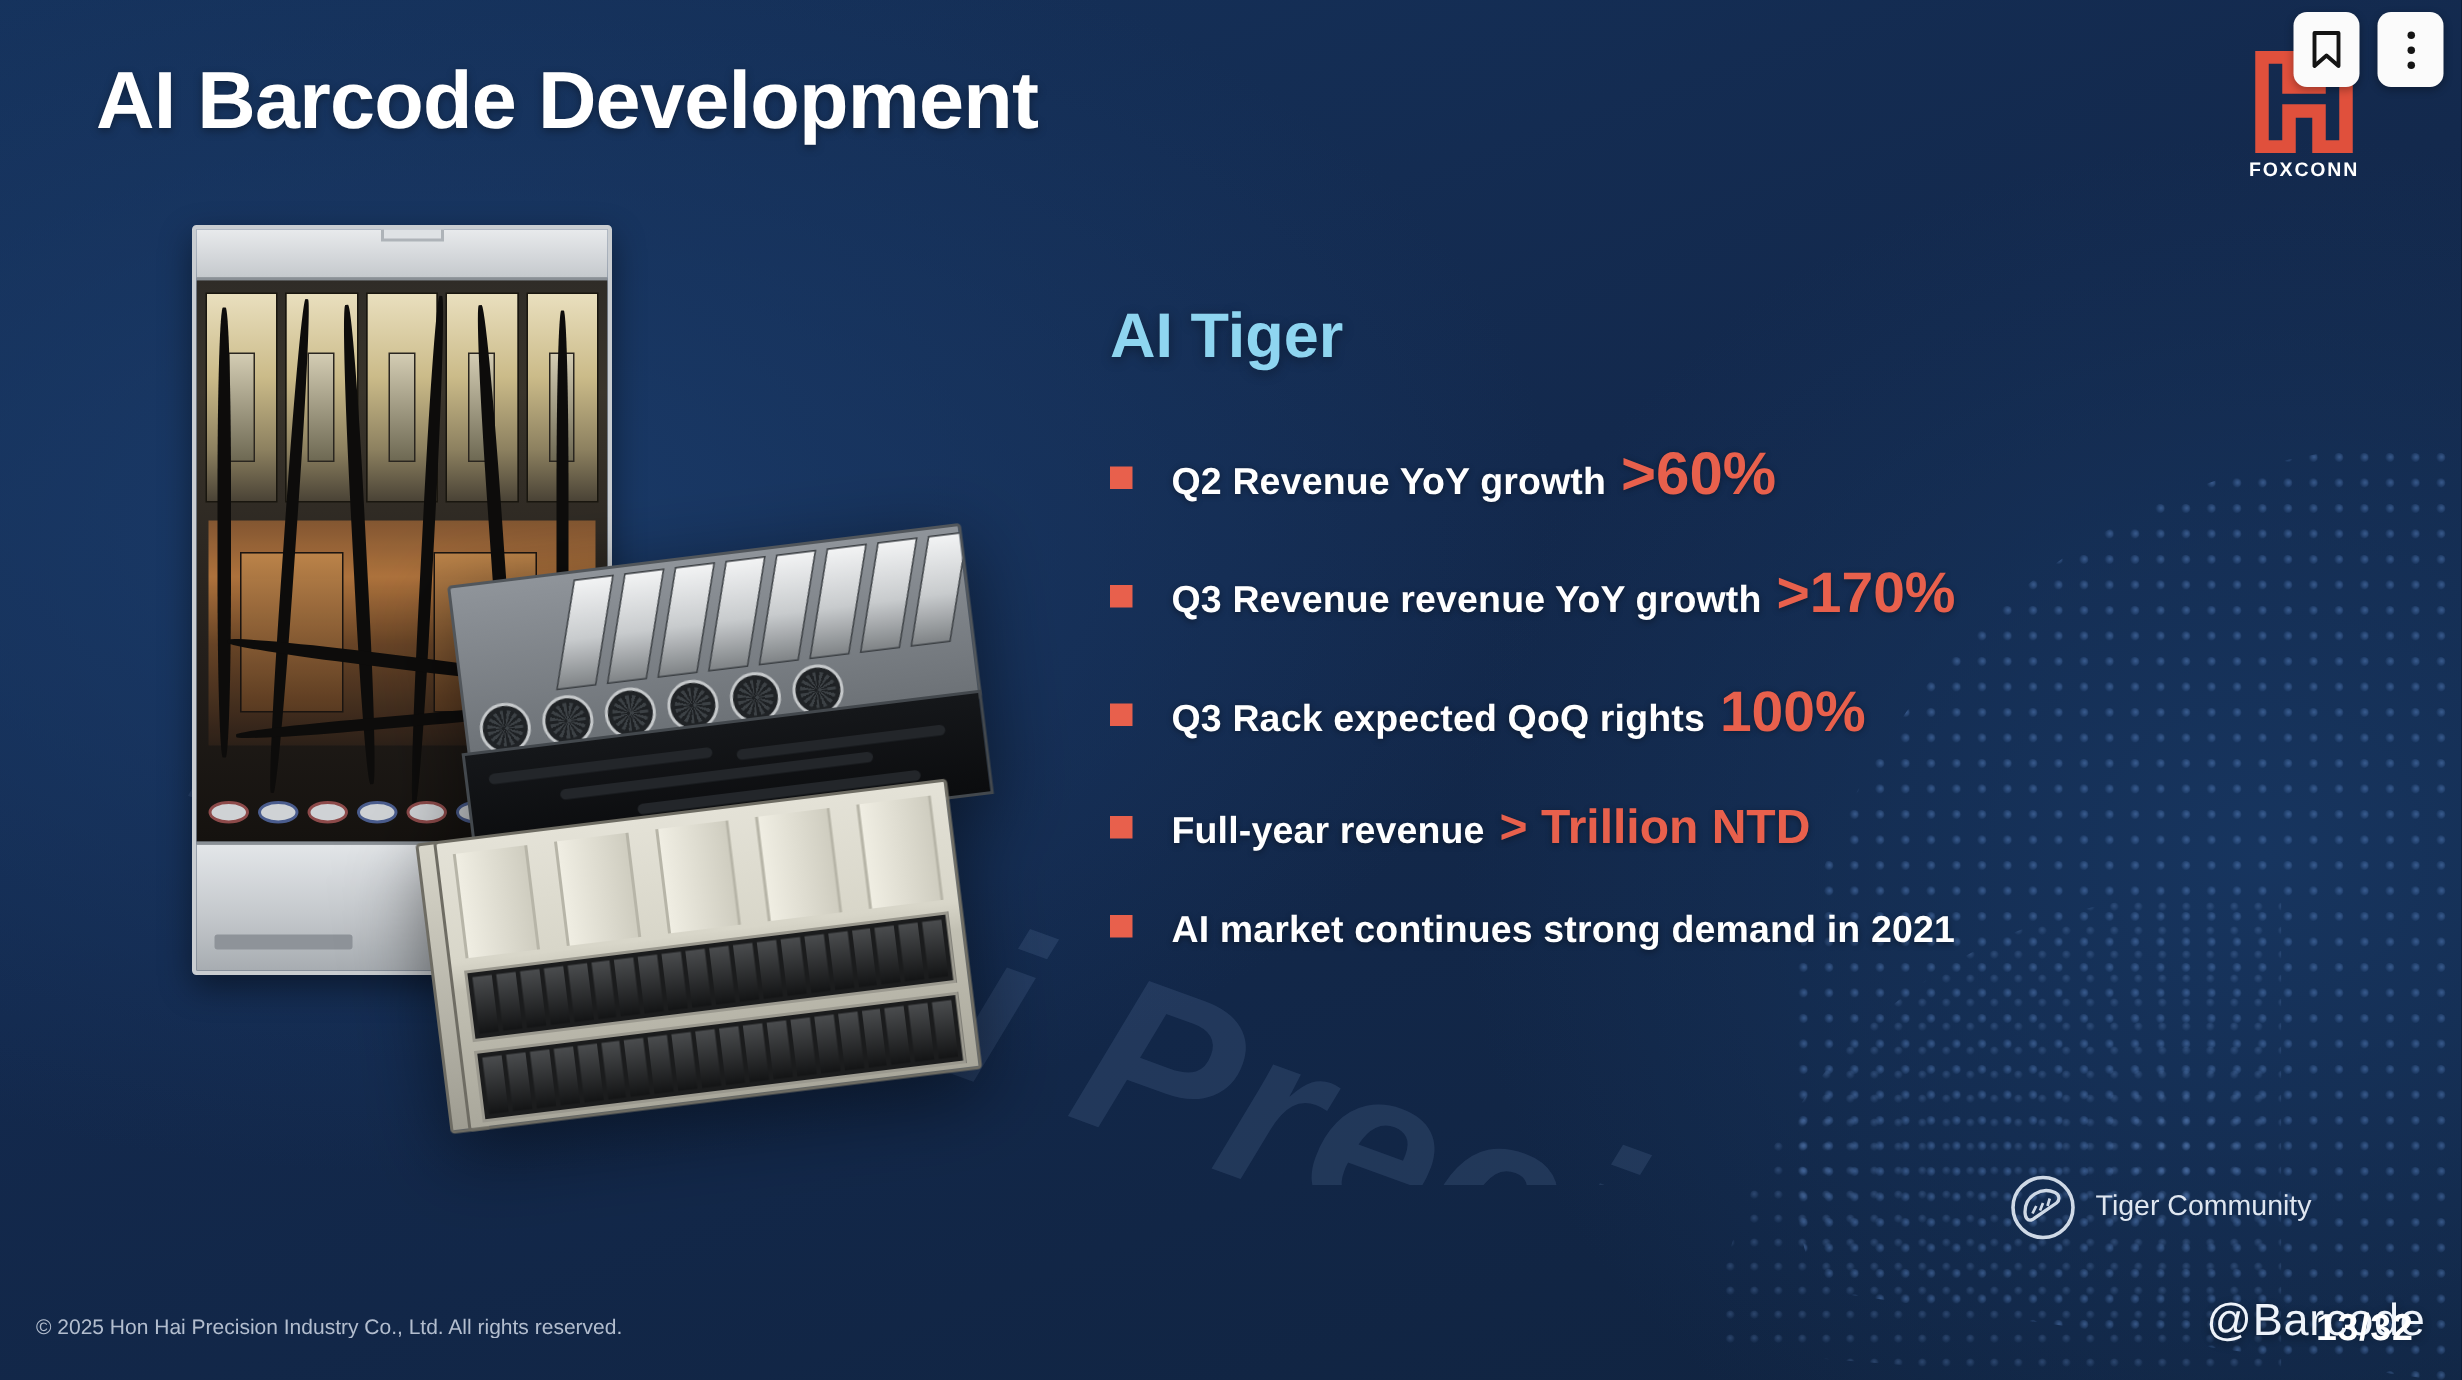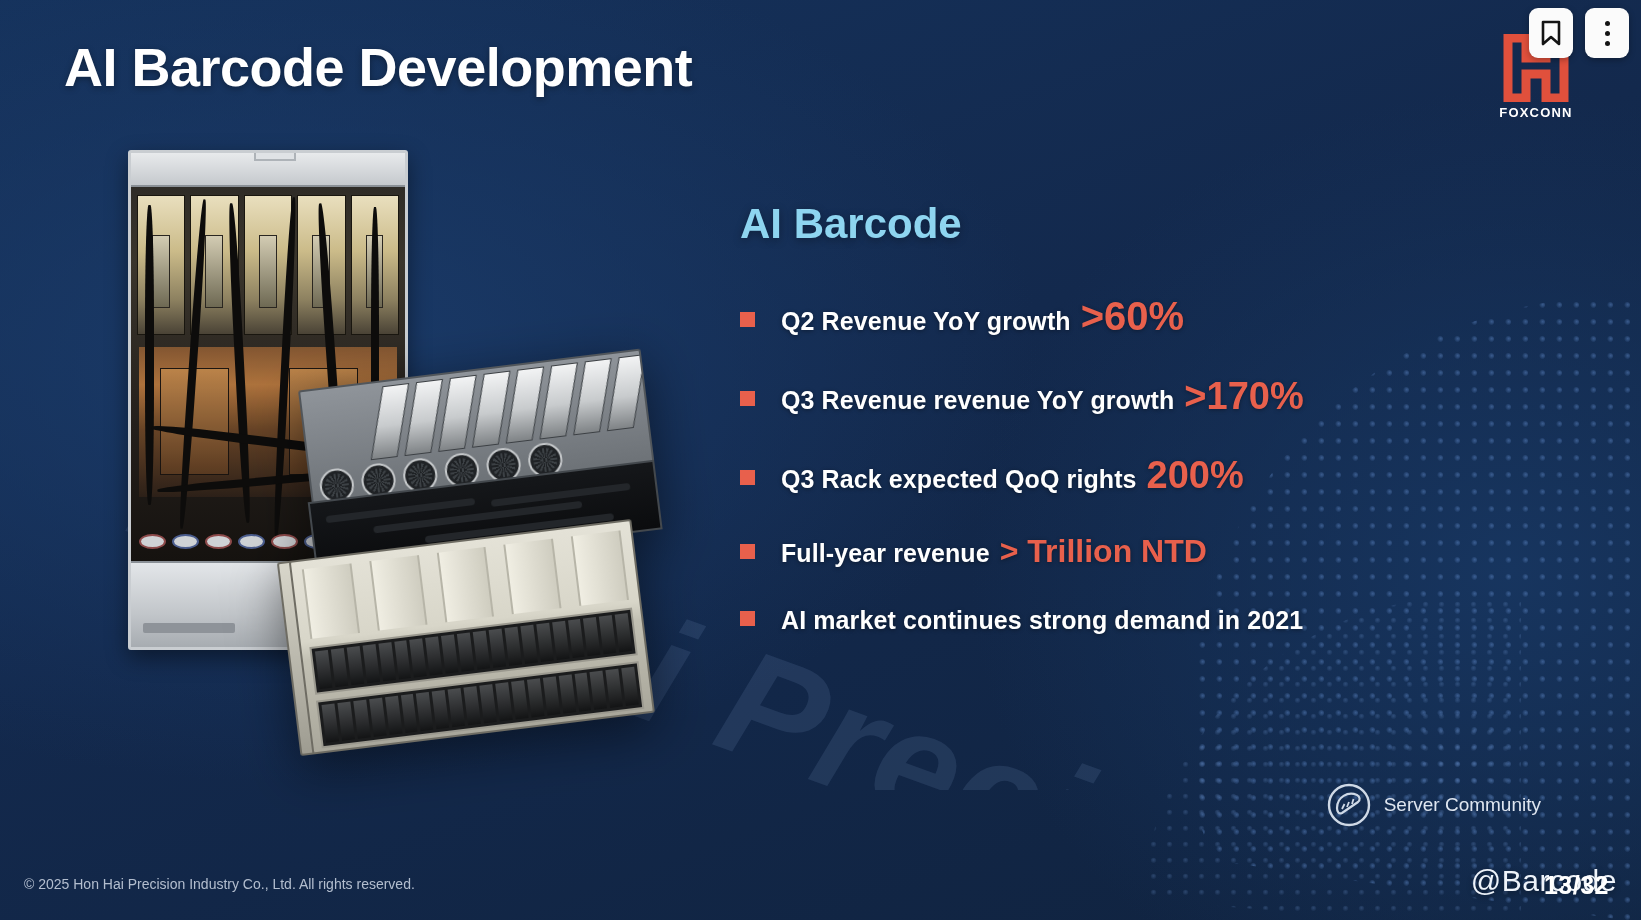--- a/index.html
+++ b/index.html
@@ -489,40 +489,40 @@
             <i></i>
             <i></i>
             <i></i>
             <i></i>
         </div>
       </div>
     </div>
   </div>
 
   <div class="content">
-    <div class="ai-heading">AI Barcode</div>
+    <div class="ai-heading">AI Tiger</div>
 
     <ul class="bullets">
 
       <li class="bullet">
         <span class="sq"></span>
         <span class="b-text">Q2 Revenue YoY growth</span>
         <span class="b-hi s40">&gt;60%</span>
       </li>
 
       <li class="bullet">
         <span class="sq"></span>
         <span class="b-text">Q3 Revenue revenue YoY growth</span>
         <span class="b-hi s38">&gt;170%</span>
       </li>
 
       <li class="bullet">
         <span class="sq"></span>
         <span class="b-text">Q3 Rack expected QoQ rights</span>
-        <span class="b-hi s38">200%</span>
+        <span class="b-hi s38">100%</span>
       </li>
 
       <li class="bullet">
         <span class="sq"></span>
         <span class="b-text">Full-year revenue</span>
         <span class="b-hi s36">&gt; Trillion NTD</span>
       </li>
 
       <li class="bullet">
         <span class="sq"></span>
@@ -533,19 +533,19 @@
   </div>
 
   <div class="footer">© 2025  Hon Hai Precision Industry Co., Ltd. All rights reserved.</div>
 
   <div class="tiger">
     <svg width="46" height="46" viewBox="0 0 46 46">
       <circle cx="23" cy="23" r="20" fill="none" stroke="#cfd9e6" stroke-width="2.4"></circle>
       <path d="M11 26 C11 15 22 9 31 13 C34 14.5 34.5 18 32 20 L16 31 C13 32.5 11 30 11 26 Z" fill="none" stroke="#cfd9e6" stroke-width="2.2"></path>
       <path d="M16 27 L18.5 22 M21 25 L23 20 M26 22 L27.5 17" stroke="#cfd9e6" stroke-width="1.8"></path>
     </svg>
-    <span class="t-label">Server Community</span>
+    <span class="t-label">Tiger Community</span>
   </div>
 
   <div class="handle">@Barcode</div>
   <div class="pageno">13/32</div>
 
 </div>
 
 </body></html>

